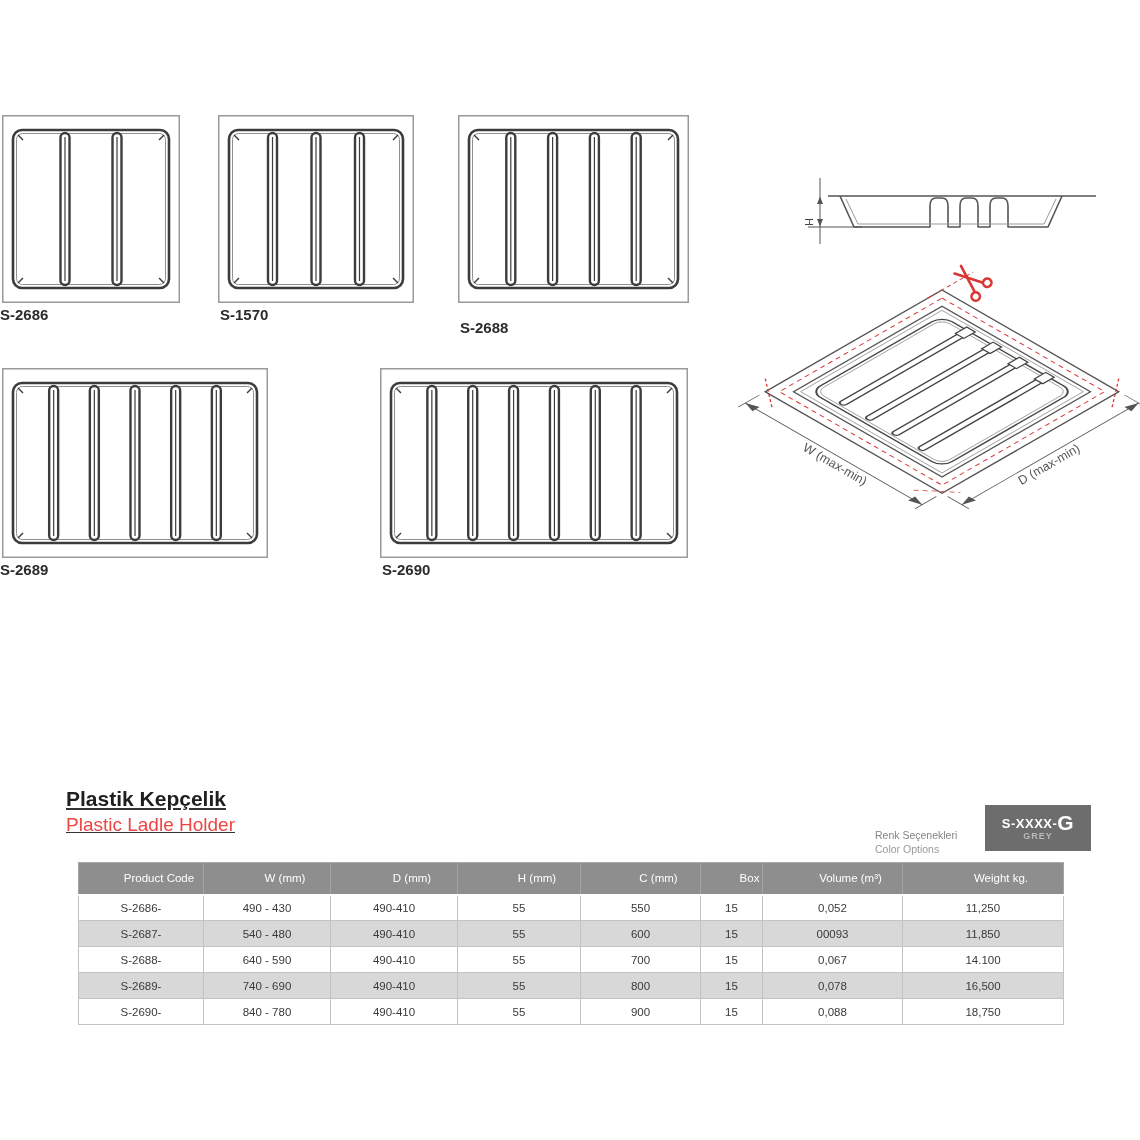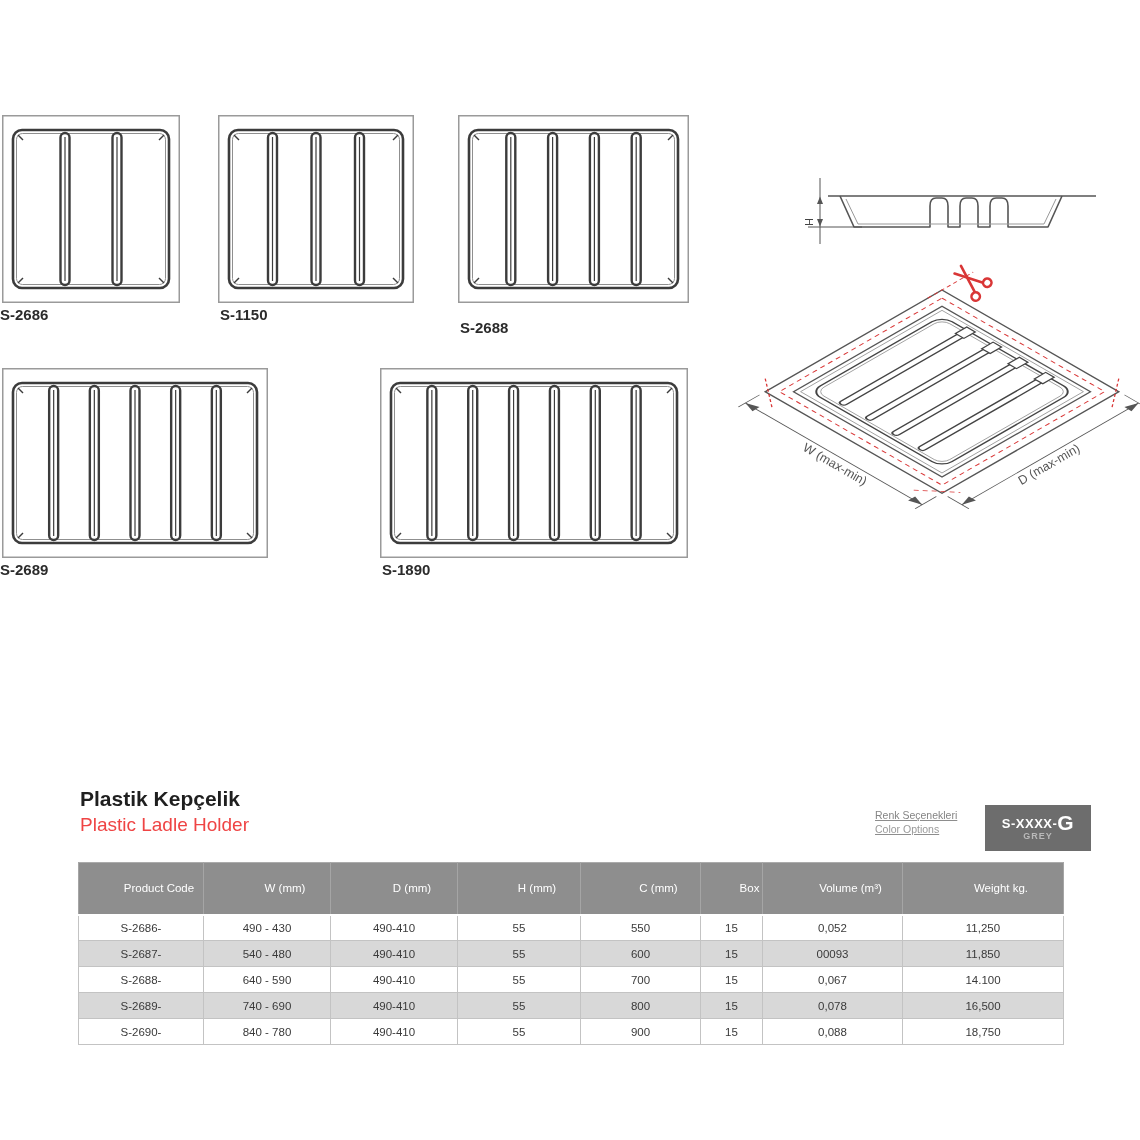--- a/index.html
+++ b/index.html
@@ -27,21 +27,21 @@
   .badge{
     background:var(--hdr);width:106px;height:46px;color:#fff;text-align:left;
     display:flex;flex-direction:column;justify-content:center;align-items:center;background:#6d6d6d;
   }
   .badge .code{font-size:13px;font-weight:bold;letter-spacing:.5px;line-height:15px;}
   .badge .code .big{font-size:21px;vertical-align:-2px;}
   .badge .cname{font-size:9px;font-weight:bold;color:#b9b9b9;letter-spacing:1px;line-height:11px;}
   
   table.spec{border-collapse:collapse;table-layout:fixed;width:985px;font-size:11.5px;}
   table.spec th{
-    background:var(--hdr);color:#fff;font-weight:normal;height:52px;
+    background:var(--hdr);color:#fff;font-weight:normal;height:32px;
     border-left:1px solid #a5a5a5;border-right:1px solid #a5a5a5;border-bottom:2px solid #fff;padding-left:36px;
   }
   table.spec td{
     height:26px;text-align:center;color:#3a3a3a;
     border:1px solid #c3c3c3;border-top:1px solid #dedede;margin-left:27px;
   }
   table.spec tr.alt td{background:var(--alt);}
   table.spec{border:1px solid #ababab;}
   svg{display:block;}
 </style>
@@ -71,21 +71,21 @@
       <line x1="180" y1="20" x2="175" y2="25" stroke="#3c3c3c" stroke-width="1.4"></line>
       <line x1="16" y1="168" x2="21" y2="163" stroke="#3c3c3c" stroke-width="1.4"></line>
       <line x1="180" y1="168" x2="175" y2="163" stroke="#3c3c3c" stroke-width="1.4"></line>
       <rect x="50" y="18" width="9" height="152" rx="4.5" fill="#fff" stroke="#3c3c3c" stroke-width="2.4"></rect>
       <line x1="54.5" y1="22" x2="54.5" y2="166" stroke="#3c3c3c" stroke-width="1.2"></line>
       <rect x="93.5" y="18" width="9" height="152" rx="4.5" fill="#fff" stroke="#3c3c3c" stroke-width="2.4"></rect>
       <line x1="98" y1="22" x2="98" y2="166" stroke="#3c3c3c" stroke-width="1.2"></line>
       <rect x="137" y="18" width="9" height="152" rx="4.5" fill="#fff" stroke="#3c3c3c" stroke-width="2.4"></rect>
       <line x1="141.5" y1="22" x2="141.5" y2="166" stroke="#3c3c3c" stroke-width="1.2"></line>
     </svg>
-    <div class="tray-label" style="left: 220px; top: 306px;">S-1150</div>
+    <div class="tray-label" style="left: 220px; top: 306px;">S-1570</div>
     <svg width="231" height="188" viewBox="0 0 231 188" style="position: absolute; left: 458px; top: 115px;">
       <rect x="0.75" y="0.75" width="229.5" height="186.5" fill="#fff" stroke="#9a9a9a" stroke-width="1.5"></rect>
       <rect x="11" y="15" width="209" height="158" rx="9" fill="none" stroke="#3c3c3c" stroke-width="2.6"></rect>
       <rect x="14.5" y="18.5" width="202" height="151" rx="6" fill="none" stroke="#8f8f8f" stroke-width="1"></rect>
       <line x1="16" y1="20" x2="21" y2="25" stroke="#3c3c3c" stroke-width="1.4"></line>
       <line x1="215" y1="20" x2="210" y2="25" stroke="#3c3c3c" stroke-width="1.4"></line>
       <line x1="16" y1="168" x2="21" y2="163" stroke="#3c3c3c" stroke-width="1.4"></line>
       <line x1="215" y1="168" x2="210" y2="163" stroke="#3c3c3c" stroke-width="1.4"></line>
       <rect x="48.3" y="18" width="9" height="152" rx="4.5" fill="#fff" stroke="#3c3c3c" stroke-width="2.4"></rect>
       <line x1="52.8" y1="22" x2="52.8" y2="166" stroke="#3c3c3c" stroke-width="1.2"></line>
@@ -131,21 +131,21 @@
       <line x1="92.71428571428571" y1="22" x2="92.71428571428571" y2="168" stroke="#3c3c3c" stroke-width="1.2"></line>
       <rect x="129.07142857142856" y="18" width="9" height="154" rx="4.5" fill="#fff" stroke="#3c3c3c" stroke-width="2.4"></rect>
       <line x1="133.57142857142856" y1="22" x2="133.57142857142856" y2="168" stroke="#3c3c3c" stroke-width="1.2"></line>
       <rect x="169.92857142857142" y="18" width="9" height="154" rx="4.5" fill="#fff" stroke="#3c3c3c" stroke-width="2.4"></rect>
       <line x1="174.42857142857142" y1="22" x2="174.42857142857142" y2="168" stroke="#3c3c3c" stroke-width="1.2"></line>
       <rect x="210.78571428571428" y="18" width="9" height="154" rx="4.5" fill="#fff" stroke="#3c3c3c" stroke-width="2.4"></rect>
       <line x1="215.28571428571428" y1="22" x2="215.28571428571428" y2="168" stroke="#3c3c3c" stroke-width="1.2"></line>
       <rect x="251.6428571428571" y="18" width="9" height="154" rx="4.5" fill="#fff" stroke="#3c3c3c" stroke-width="2.4"></rect>
       <line x1="256.1428571428571" y1="22" x2="256.1428571428571" y2="168" stroke="#3c3c3c" stroke-width="1.2"></line>
     </svg>
-    <div class="tray-label" style="left: 382px; top: 561px;">S-1890</div>
+    <div class="tray-label" style="left: 382px; top: 561px;">S-2690</div>
   </div>
 
 <div class="abs" style="left:800px;top:170px;">
   <svg width="300" height="82" viewBox="0 0 300 82">
 
     <line x1="20" y1="8" x2="20" y2="74" stroke="#555" stroke-width="1"></line>
     <line x1="8" y1="57" x2="62" y2="57" stroke="#555" stroke-width="1"></line>
     <polygon points="17,34 23,34 20,26.5" fill="#555"></polygon>
     <polygon points="17,49 23,49 20,56.5" fill="#555"></polygon>
     <text x="-52" y="13" transform="rotate(-90)" font-size="11" fill="#444" text-anchor="middle">H</text>
@@ -214,26 +214,26 @@
       <line x1="-16" y1="-5" x2="11" y2="6"></line>
       <line x1="-16" y1="5" x2="11" y2="-6"></line>
       <circle cx="15" cy="9" r="4.2"></circle>
       <circle cx="15" cy="-9" r="4.2"></circle>
     </g>
     <text x="98" y="210" transform="rotate(30 98 210)" font-size="12.5" fill="#555" text-anchor="middle">W (max-min)</text>
     <text x="316" y="210" transform="rotate(-30 316 210)" font-size="12.5" fill="#555" text-anchor="middle">D (max-min)</text>
   </svg>
 </div>
 
-<div class="abs" style="left:80px;top:786px;">
+<div class="abs" style="left:66px;top:786px;text-decoration:underline;">
   <div class="title-tr">Plastik Kepçelik</div>
   <div class="title-en">Plastic Ladle Holder</div>
 </div>
 
-<div class="abs copt" style="left:875px;top:808px;width:108px;text-decoration:underline;">
+<div class="abs copt" style="left:875px;top:828px;width:108px;">
   <div style="color:#848484;">Renk Seçenekleri</div>
   <div style="color:#9a9a9a;">Color Options</div>
 </div>
 <div class="abs badge" style="left:985px;top:805px;">
   <div class="code">
     <span>S-XXXX-</span><span class="big">G</span>
   </div>
   <div class="cname">GREY</div>
 </div>
 

